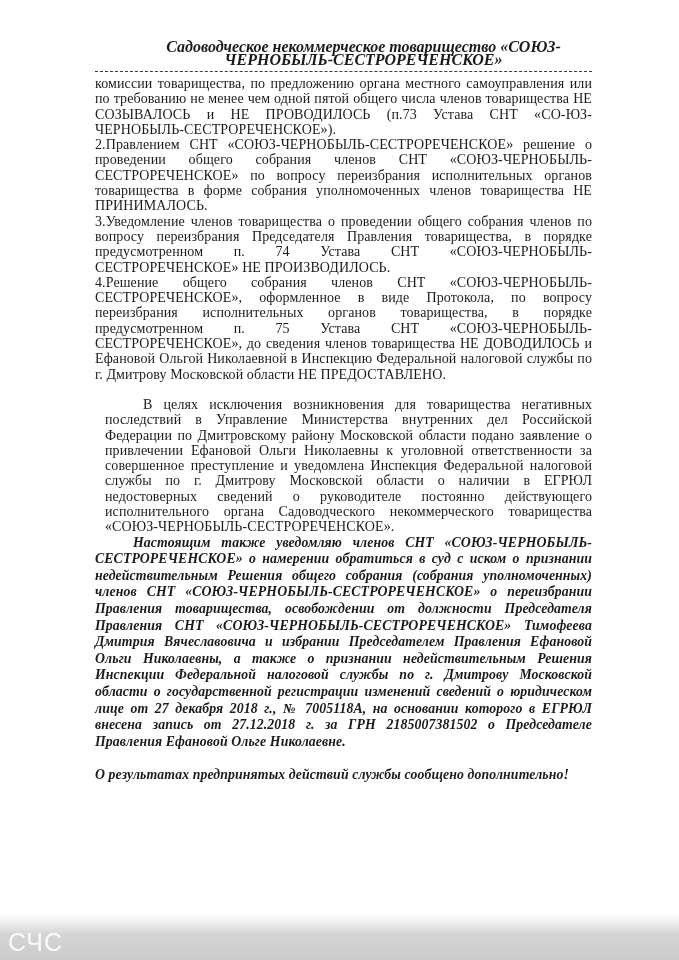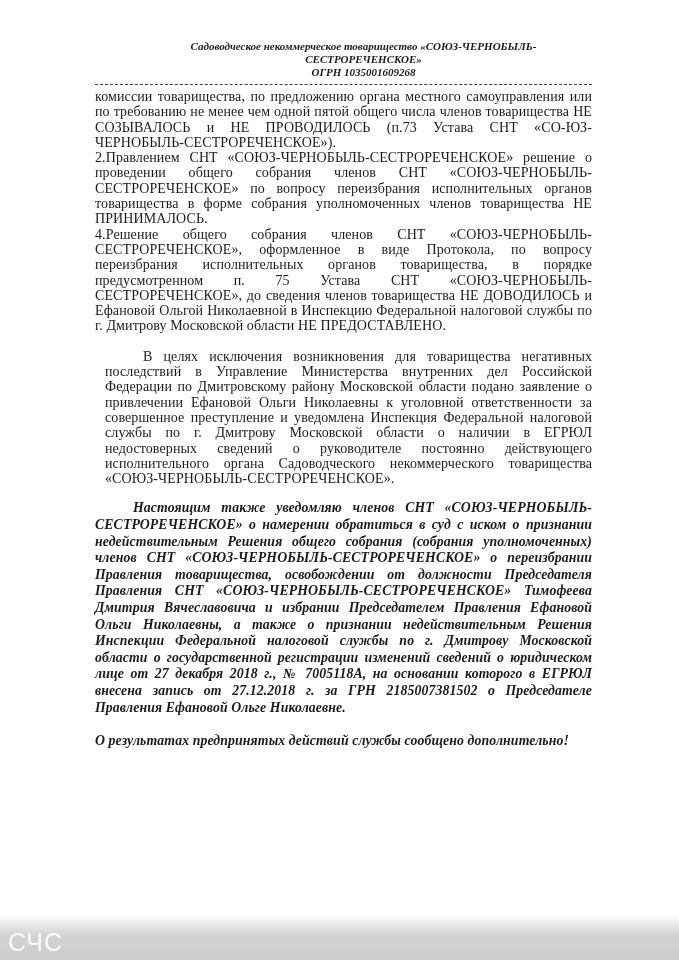--- a/index.html
+++ b/index.html
@@ -18,37 +18,37 @@
   }
   .content {
     margin: 0 87px 0 95px; 
   }
   .letterhead {
     padding-top: 40px;
     text-align: center;
     font-weight: bold;
     font-style: italic;
   }
-  .letterhead .hline { font-size: 11px; line-height: 13px; margin-left: 40px; }
+  .letterhead .hline { font-size: 16px; line-height: 13px; margin-left: 40px; }
   .divider {
     margin-top: 5px;
     border-top: 1.5px dashed #3c3c3c;
     height: 0;
   }
   .body-text { padding-top: 4px; }
   .para {
     margin: 0;
     font-size: 14px;
     line-height: 15.3px;
     text-align: justify;
     letter-spacing: 0.1px;
   }
   .indent { text-indent: 38px; }
   .gap-s { margin-top: 15px; margin-left: 10px; }
-  .gap-m { margin-top: 14px; }
+  .gap-m { }
   .gap-l { margin-top: 17px; }
   .emph {
     font-weight: bold;
     font-style: italic;
     line-height: 16.6px;
     font-size: 13.8px;
   }
   .signature {
     margin-top: 20px;
     font-weight: bold;
@@ -73,28 +73,28 @@
   }
 </style>
 </head>
 <body>
 
 <div class="page">
 
   <div class="content">
     <header class="letterhead">
       <div class="hline">Садоводческое некоммерческое товарищество «СОЮЗ-ЧЕРНОБЫЛЬ-СЕСТРОРЕЧЕНСКОЕ»</div>
-      <div class="hline">ОГРН 1035001609268</div>
     </header>
 
     <div class="divider"></div>
 
     <main class="body-text">
       <p class="para">комиссии товарищества, по предложению органа местного самоуправления или по требованию не менее чем одной пятой общего числа членов товарищества НЕ СОЗЫВАЛОСЬ и НЕ ПРОВОДИЛОСЬ (п.73 Устава СНТ «СО-ЮЗ-ЧЕРНОБЫЛЬ-СЕСТРОРЕЧЕНСКОЕ»).</p>
       <p class="para">2.Правлением СНТ «СОЮЗ-ЧЕРНОБЫЛЬ-СЕСТРОРЕЧЕНСКОЕ» решение о проведении общего собрания членов СНТ «СОЮЗ-ЧЕРНОБЫЛЬ-СЕСТРОРЕЧЕНСКОЕ» по вопросу переизбрания исполнительных органов товарищества в форме собрания уполномоченных членов товарищества НЕ ПРИНИМАЛОСЬ.</p>
+      <p class="para">3.Уведомление членов товарищества о проведении общего собрания членов по вопросу переизбрания Председателя Правления товарищества, в порядке предусмотренном п. 74 Устава СНТ «СОЮЗ-ЧЕРНОБЫЛЬ-СЕСТРОРЕЧЕНСКОЕ» НЕ ПРОИЗВОДИЛОСЬ.</p>
       <p class="para">4.Решение общего собрания членов СНТ «СОЮЗ-ЧЕРНОБЫЛЬ-СЕСТРОРЕЧЕНСКОЕ», оформленное в виде Протокола, по вопросу переизбрания исполнительных органов товарищества, в порядке предусмотренном п. 75 Устава СНТ «СОЮЗ-ЧЕРНОБЫЛЬ-СЕСТРОРЕЧЕНСКОЕ», до сведения членов товарищества НЕ ДОВОДИЛОСЬ и Ефановой Ольгой Николаевной в Инспекцию Федеральной налоговой службы по г. Дмитрову Московской области НЕ ПРЕДОСТАВЛЕНО.</p>
       <p class="para indent gap-s">В целях исключения возникновения для товарищества негативных последствий в Управление Министерства внутренних дел Российской Федерации по Дмитровскому району Московской области подано заявление о привлечении Ефановой Ольги Николаевны к уголовной ответственности за совершенное преступление и уведомлена Инспекция Федеральной налоговой службы по г. Дмитрову Московской области о наличии в ЕГРЮЛ недостоверных сведений о руководителе постоянно действующего исполнительного органа Садоводческого некоммерческого товарищества «СОЮЗ-ЧЕРНОБЫЛЬ-СЕСТРОРЕЧЕНСКОЕ».</p>
       <p class="para indent gap-m emph">Настоящим также уведомляю членов СНТ «СОЮЗ-ЧЕРНОБЫЛЬ-СЕСТРОРЕЧЕНСКОЕ» о намерении обратиться в суд с иском  о признании недействительным Решения общего собрания (собрания уполномоченных) членов СНТ «СОЮЗ-ЧЕРНОБЫЛЬ-СЕСТРОРЕЧЕНСКОЕ» о переизбрании Правления товарищества, освобождении от должности Председателя Правления СНТ «СОЮЗ-ЧЕРНОБЫЛЬ-СЕСТРОРЕЧЕНСКОЕ» Тимофеева Дмитрия Вячеславовича и избрании Председателем Правления Ефановой Ольги Николаевны, а также о признании недействительным Решения Инспекции Федеральной налоговой службы по г. Дмитрову Московской области о государственной регистрации изменений сведений о юридическом лице от 27 декабря 2018 г., № 7005118А, на основании которого в ЕГРЮЛ внесена запись от 27.12.2018 г. за ГРН 2185007381502 о Председателе Правления Ефановой Ольге Николаевне.</p>
       <p class="para gap-l emph">О результатах предпринятых действий службы сообщено дополнительно!</p>
 
       <div class="signature">
       </div>
     </main>
   </div>
 

